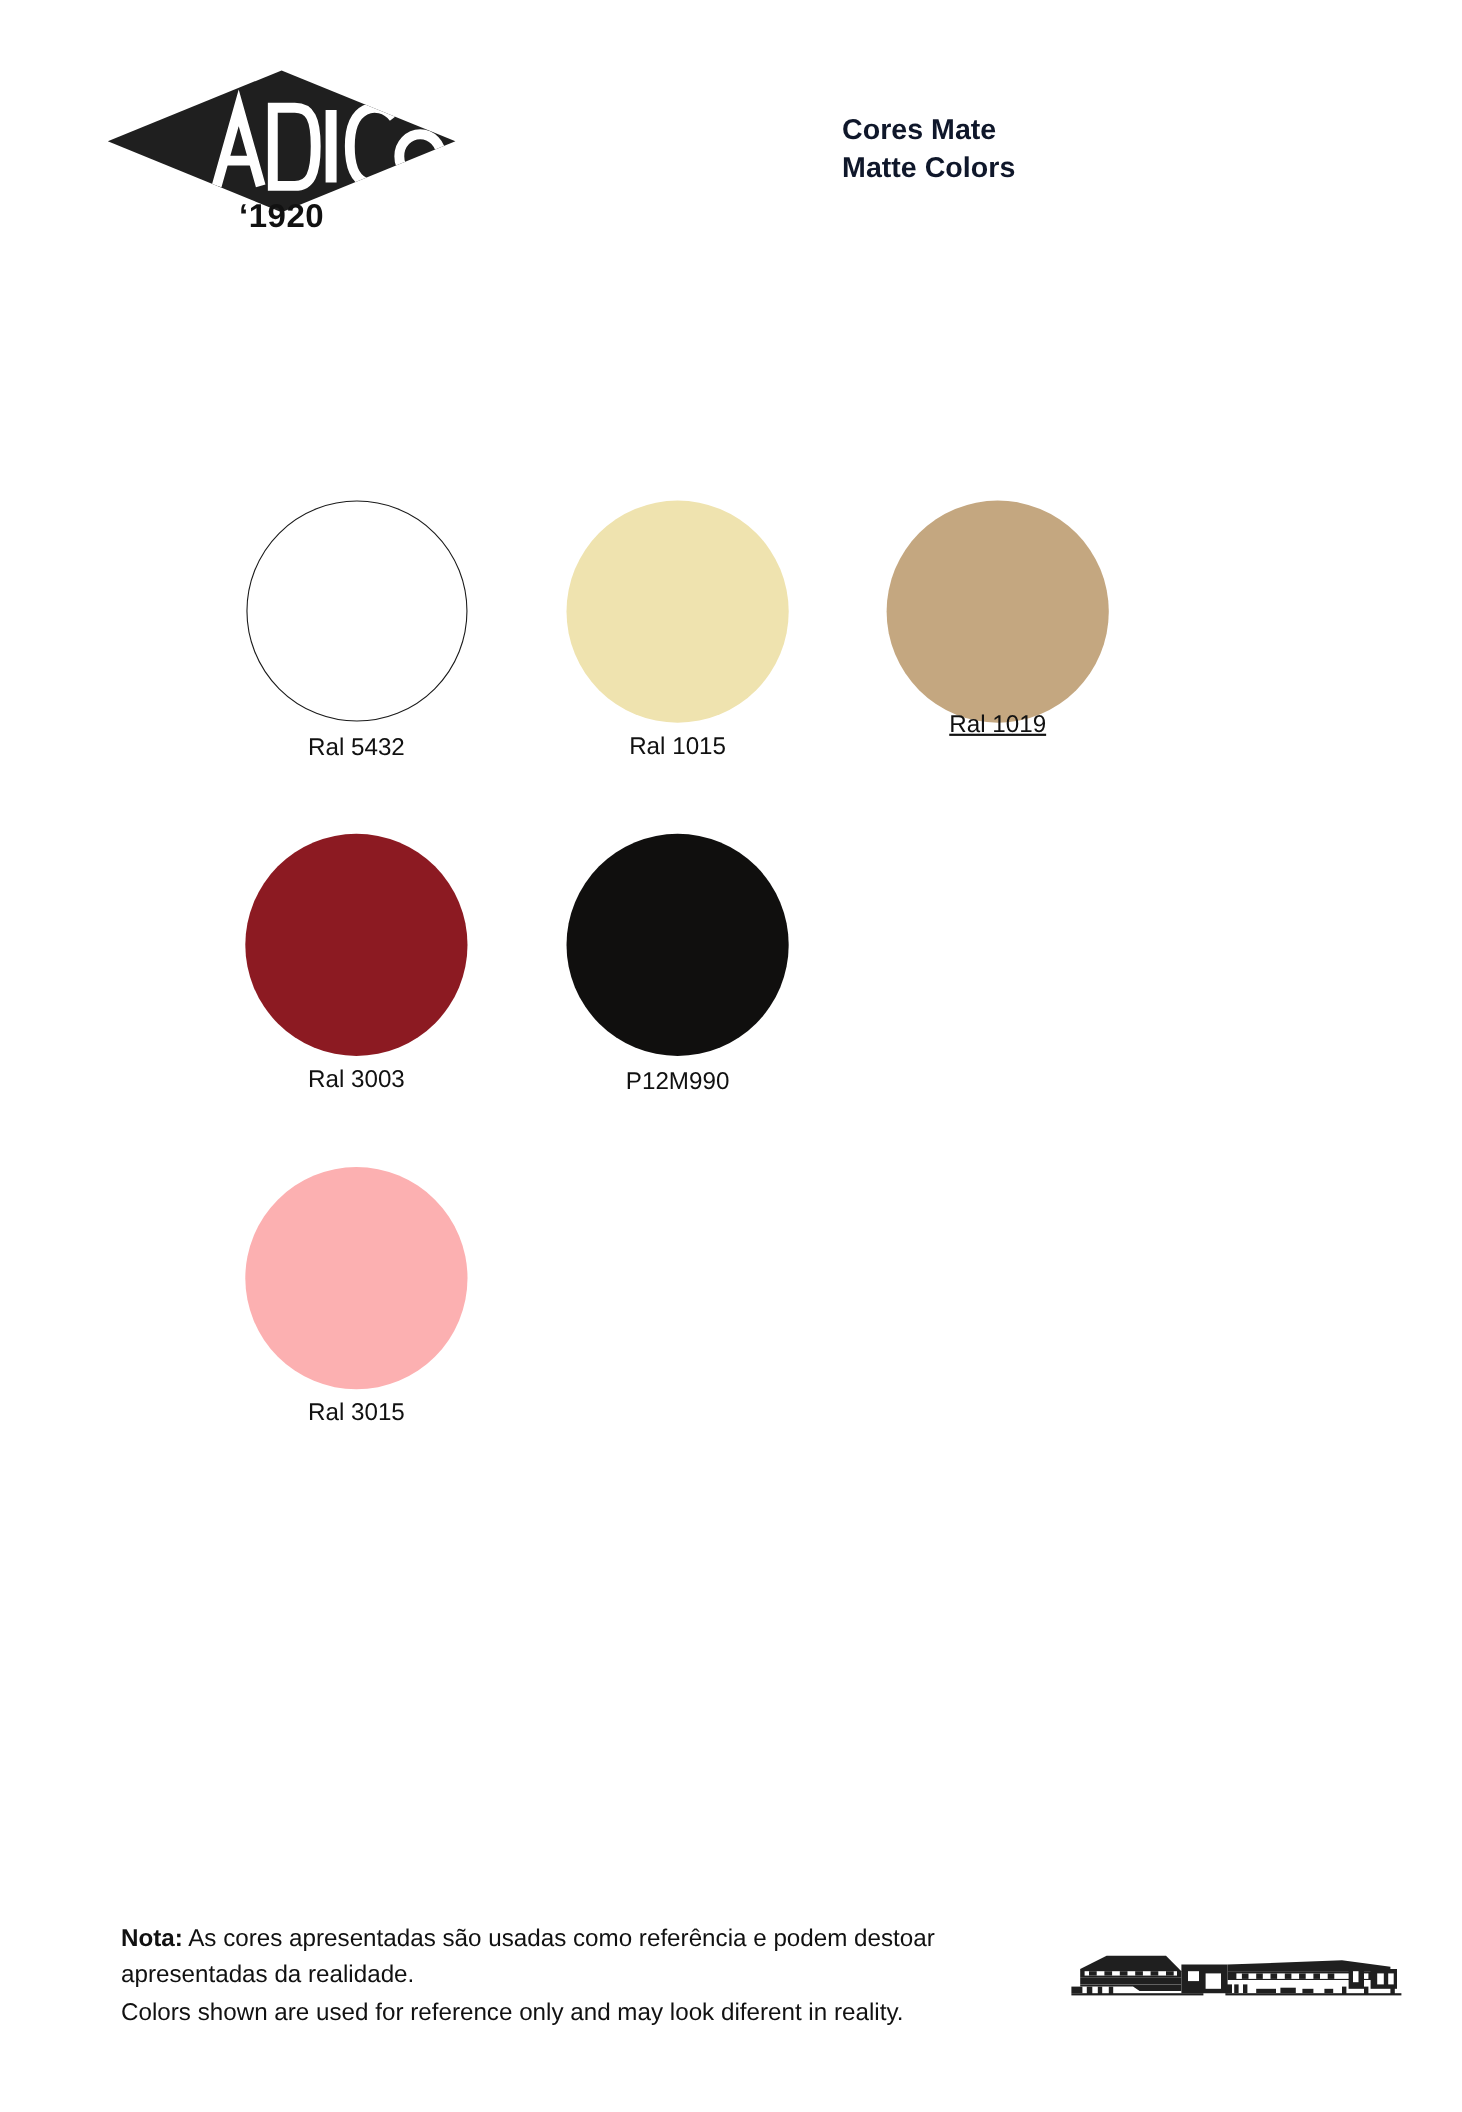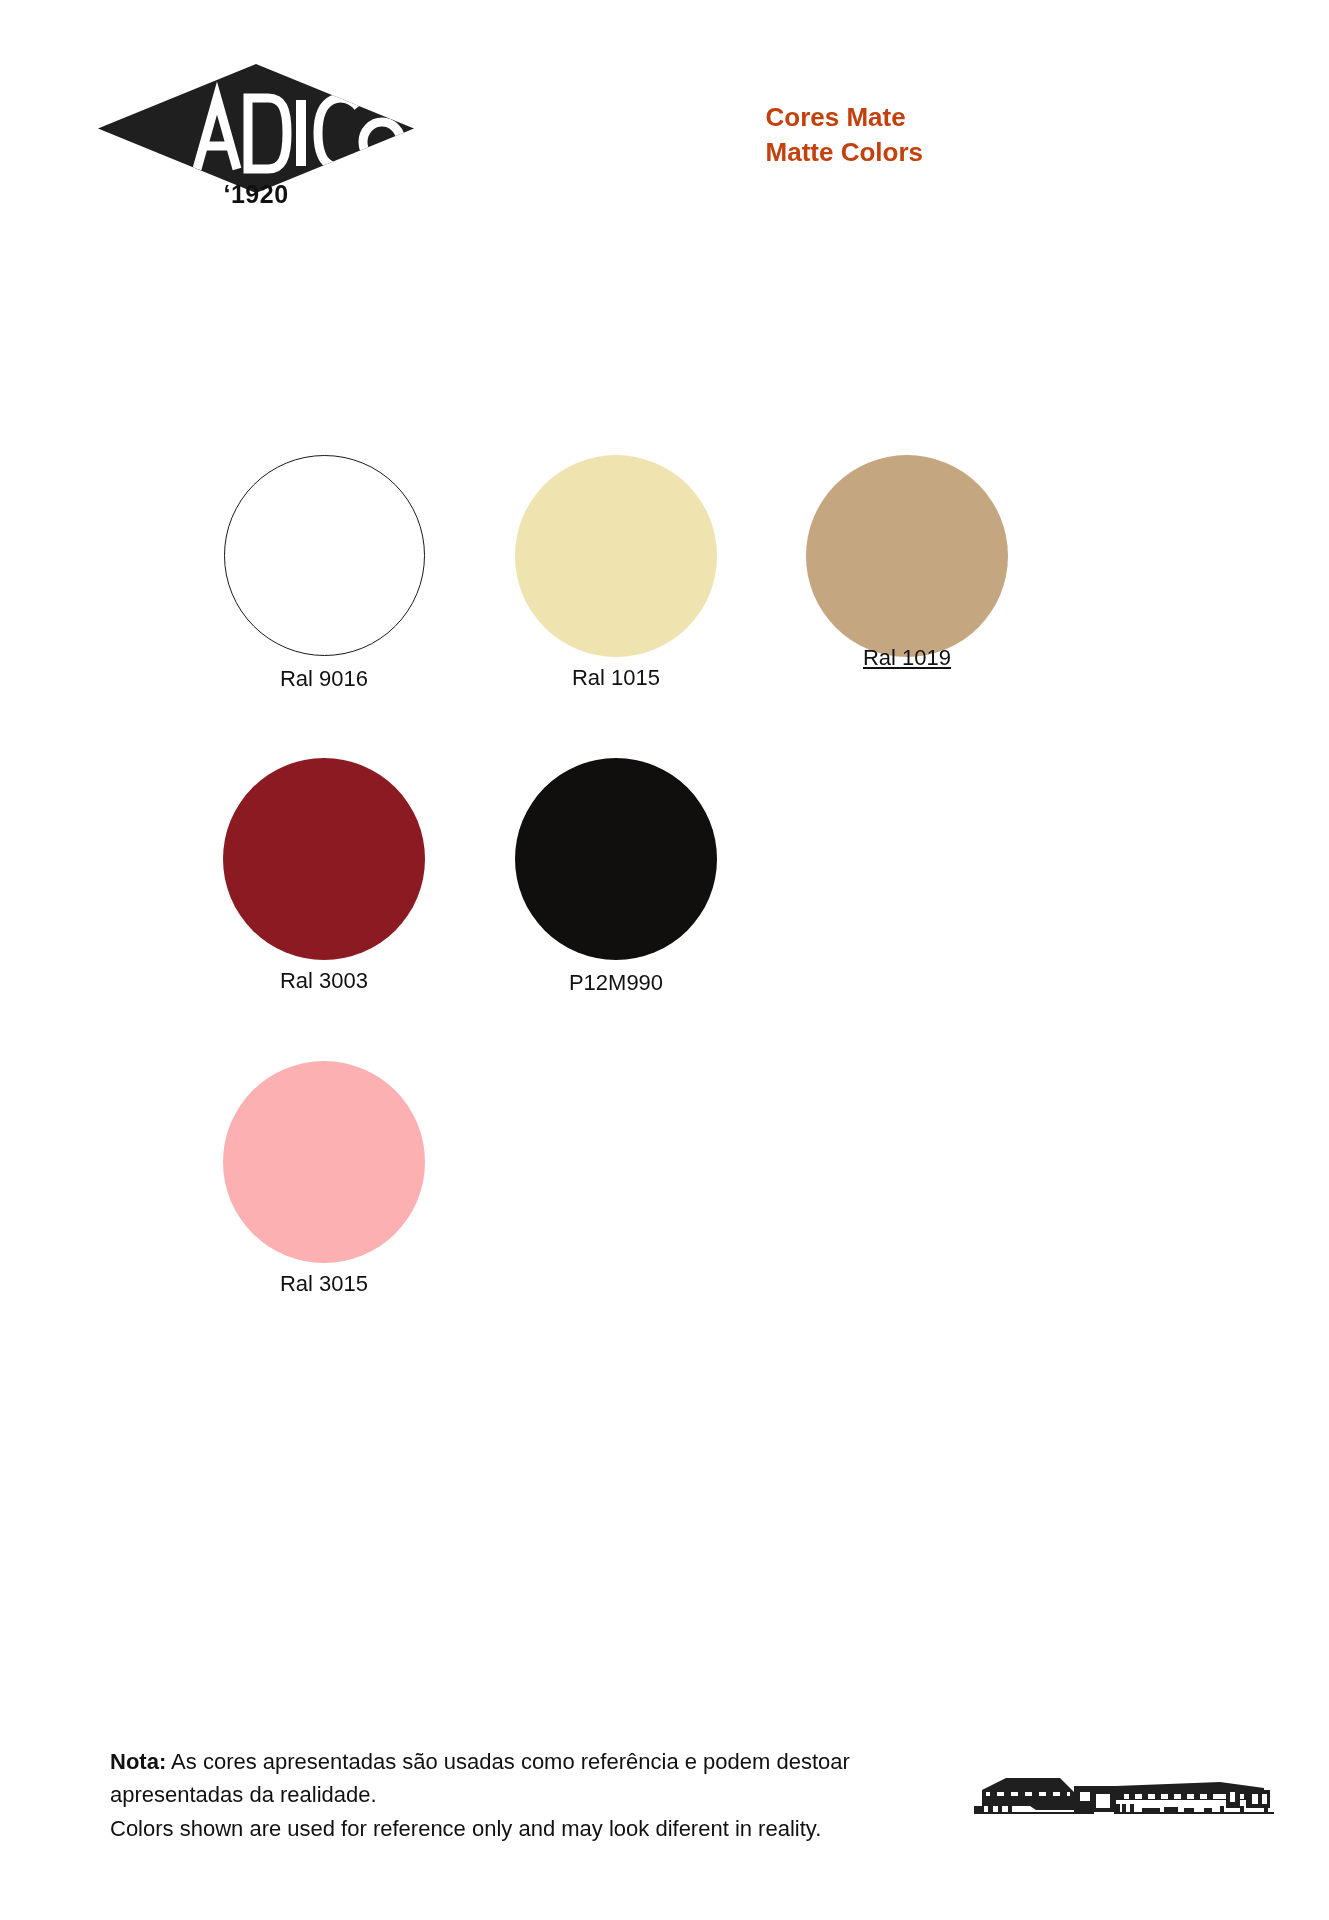--- a/index.html
+++ b/index.html
@@ -36,37 +36,37 @@
     width: 320px;
     height: 133px;
   }
   .logo-diamond svg { display: block; }
   .logo-year {
     position: absolute;
     left: 0;
     top: 118px;
     width: 320px;
     text-align: center;
-    font-size: 25px;
+    font-size: 30px;
     font-weight: bold;
     letter-spacing: 0.5px;
     color: #111111;
   }
 
   .title-block {
     position: absolute;
     right: 406px;
     top: 100px;
     text-align: left;
     line-height: 1.33;
   }
   .title-line {
     font-size: 26px;
     font-weight: bold;
-    color: #c2410c;
+    color: #0f172a;
     white-space: nowrap;
   }
 
   
   .swatch-grid {
     position: absolute;
     left: 0;
     top: 455px;
     width: 1329px;
   }
@@ -168,21 +168,21 @@
     <div class="title-line">Matte Colors</div>
   </div>
 
 </div>
 
 <div class="swatch-grid">
 
   <div class="swatch-row">
     <div class="swatch-cell col0">
       <span class="swatch-dot outlined" style="background: rgb(255, 255, 255);"></span>
-      <div class="swatch-label nudge-down">Ral 9016</div>
+      <div class="swatch-label nudge-down">Ral 5432</div>
     </div>
     <div class="swatch-cell col1">
       <span class="swatch-dot" style="background: rgb(239, 227, 175);"></span>
       <div class="swatch-label">Ral 1015</div>
     </div>
     <div class="swatch-cell col2">
       <span class="swatch-dot" style="background: rgb(196, 167, 128);"></span>
       <div class="swatch-label nudge-up">Ral 1019</div>
     </div>
   </div>

